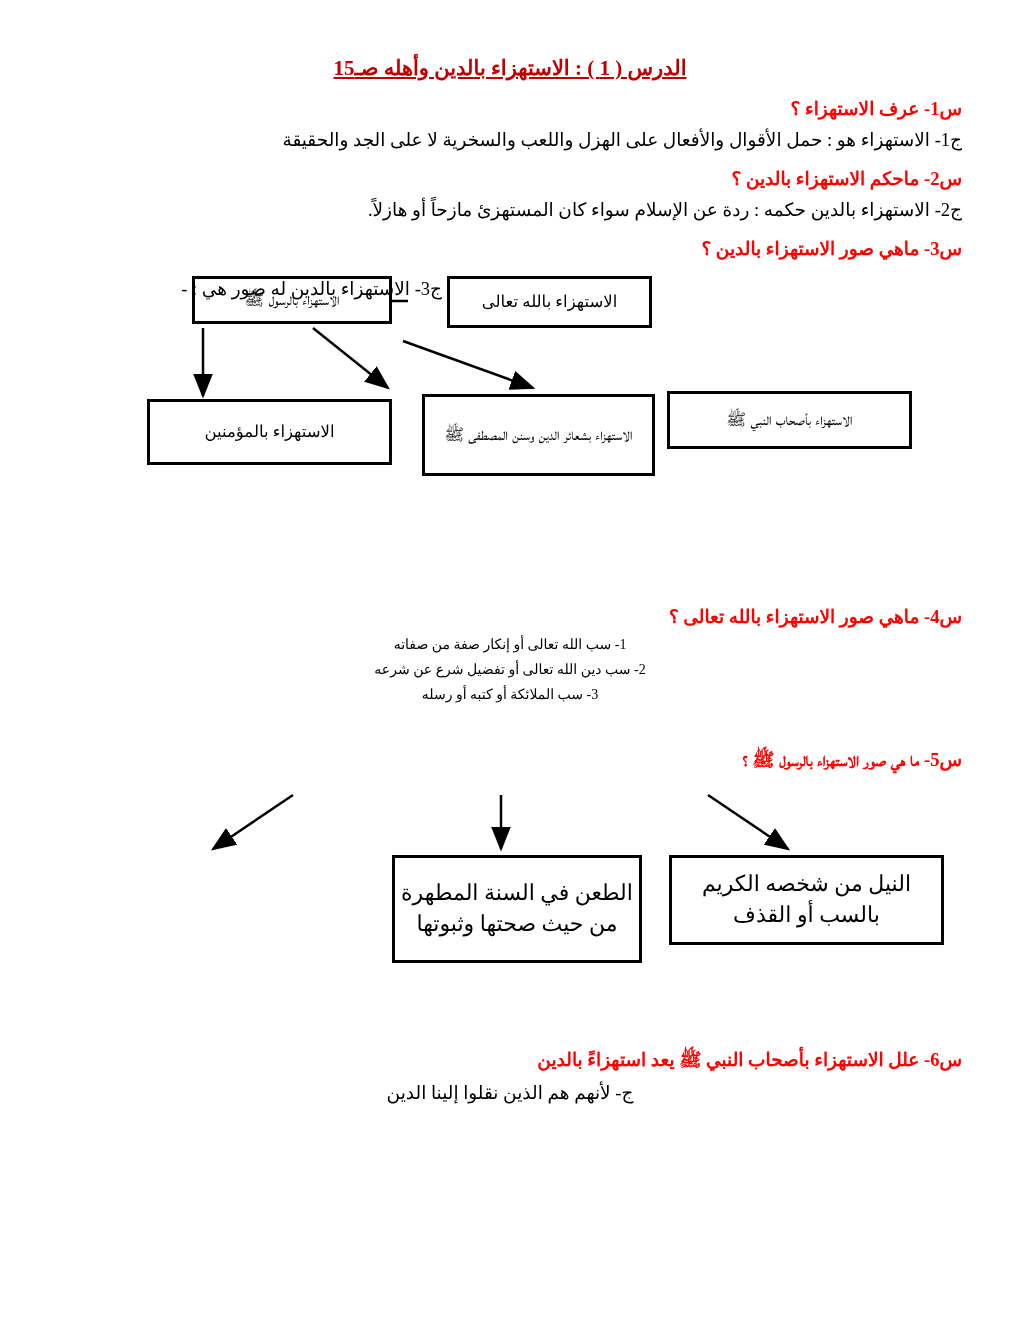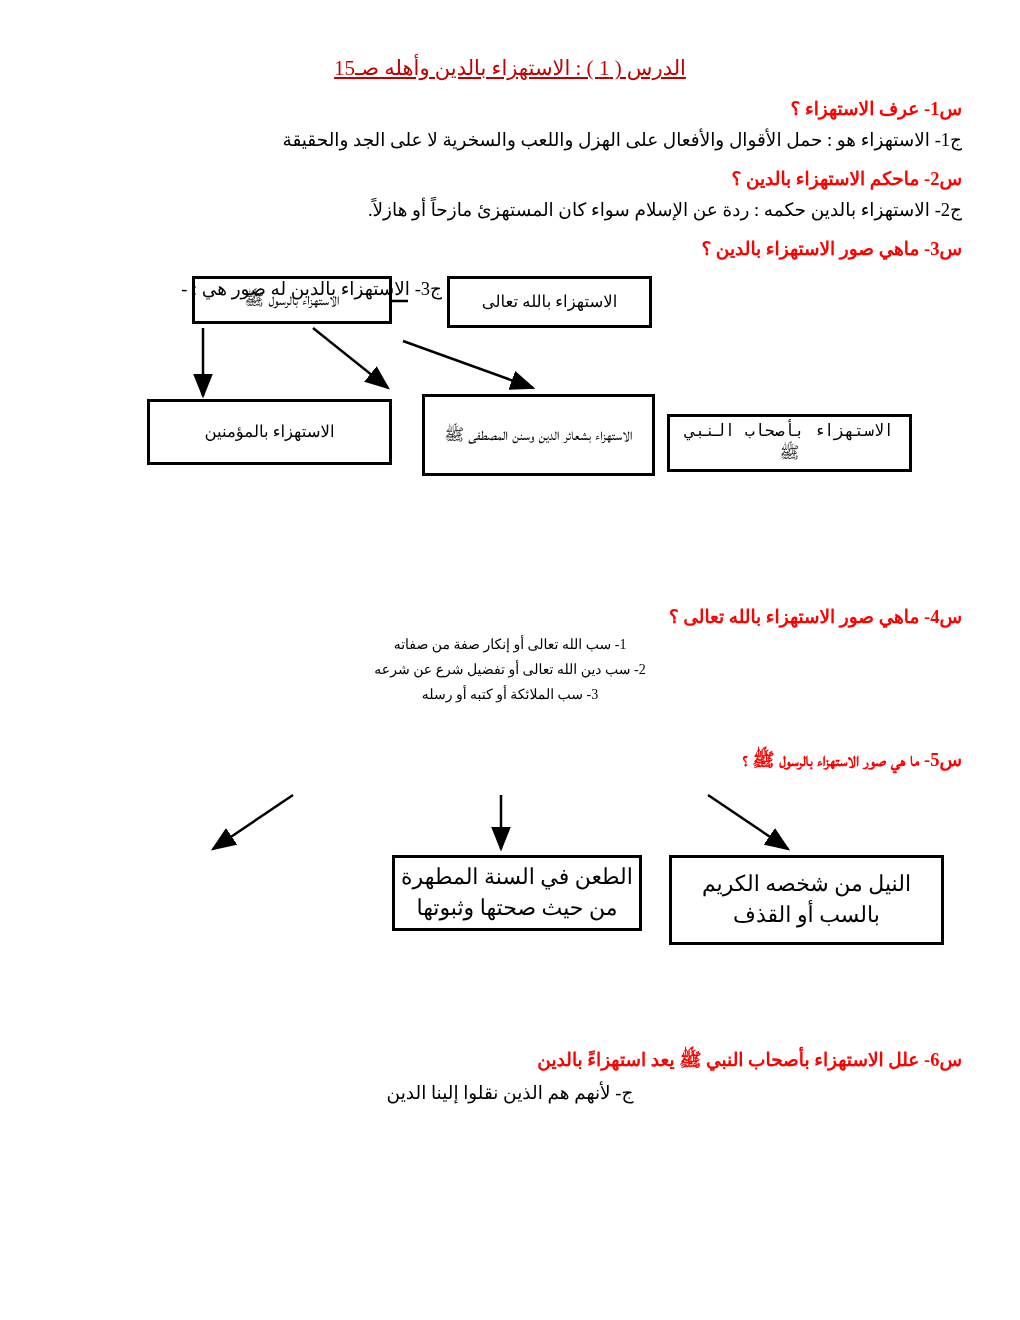--- a/index.html
+++ b/index.html
@@ -18,21 +18,21 @@
   .page {
     position: relative;
     width: 1020px;
     height: 1320px;
     box-sizing: border-box;
     padding: 0 58px;
   }
   .title {
     text-align: center;
     color: #c00000;
-    font-weight: normal;
+    font-weight: bold;
     font-size: 21px;
     text-decoration: underline;
     margin-top: 56px;
     direction: rtl;
   }
   .q {
     color: #ff0000;
     font-weight: bold;
     font-size: 18.5px;
     text-align: right;
@@ -122,21 +122,21 @@
 
       <line x1="255" y1="62" x2="330" y2="122" stroke="#000" stroke-width="2.5" marker-end="url(#ah1)"></line>
 
       <line x1="345" y1="75" x2="475" y2="122" stroke="#000" stroke-width="2.5" marker-end="url(#ah1)"></line>
     </svg>
 
     <div class="box" id="b1" style="right: 310px; top: 10px; width: 205px; height: 52px;">الاستهزاء بالله تعالى</div>
 
     <div class="box" id="b2" style="right: 570px; top: 10px; width: 200px; height: 46px;">الاستهزاء بالرسول ﷺ</div>
 
-    <div class="box" id="b3" style="right: 50px; top: 148px; width: 245px; height: 58px; font-family: Liberation Mono, monospace;">الاستهزاء بأصحاب النبي ﷺ</div>
+    <div class="box" id="b3" style="right: 50px; top: 125px; width: 245px; height: 58px;">الاستهزاء بأصحاب النبي ﷺ</div>
 
     <div class="box" id="b4" style="right: 307px; top: 128px; width: 233px; height: 82px;">الاستهزاء بشعائر الدين وسنن المصطفى ﷺ</div>
 
     <div class="box" id="b5" style="right: 570px; top: 133px; width: 245px; height: 66px;">الاستهزاء بالمؤمنين</div>
 
     <div style="position:absolute; right: 520px; top: 12px; font-size: 18.5px; direction: rtl;">ج3- الاستهزاء بالدين له صور هي : -</div>
   </div>
 
   <div class="q" style="margin-top: 80px;">س4- ماهي صور الاستهزاء بالله تعالى ؟</div>
   <div class="numlist">1- سب الله تعالى أو إنكار صفة من صفاته</div>
@@ -152,20 +152,20 @@
           <polygon points="0,0 10,4 0,8" fill="#000"></polygon>
         </marker>
       </defs>
       <line x1="235" y1="8" x2="155" y2="62" stroke="#000" stroke-width="2.5" marker-end="url(#ah2)"></line>
       <line x1="443" y1="8" x2="443" y2="62" stroke="#000" stroke-width="2.5" marker-end="url(#ah2)"></line>
       <line x1="650" y1="8" x2="730" y2="62" stroke="#000" stroke-width="2.5" marker-end="url(#ah2)"></line>
     </svg>
 
     <div class="box big" style="right: 18px; top: 68px; width: 275px; height: 90px;">النيل من شخصه الكريم بالسب أو القذف</div>
 
-    <div class="box big" style="right: 320px; top: 68px; width: 250px; height: 76px;">الطعن في السنة المطهرة من حيث صحتها وثبوتها</div>
+    <div class="box big" style="right: 320px; top: 68px; width: 250px; height: 108px;">الطعن في السنة المطهرة من حيث صحتها وثبوتها</div>
 
   </div>
 
   <div class="q" style="margin-top: 92px;">س6- علل الاستهزاء بأصحاب النبي ﷺ يعد استهزاءً بالدين</div>
   <div class="center-line">ج- لأنهم هم الذين نقلوا إلينا الدين</div>
 
 </div>
 
 </body></html>

